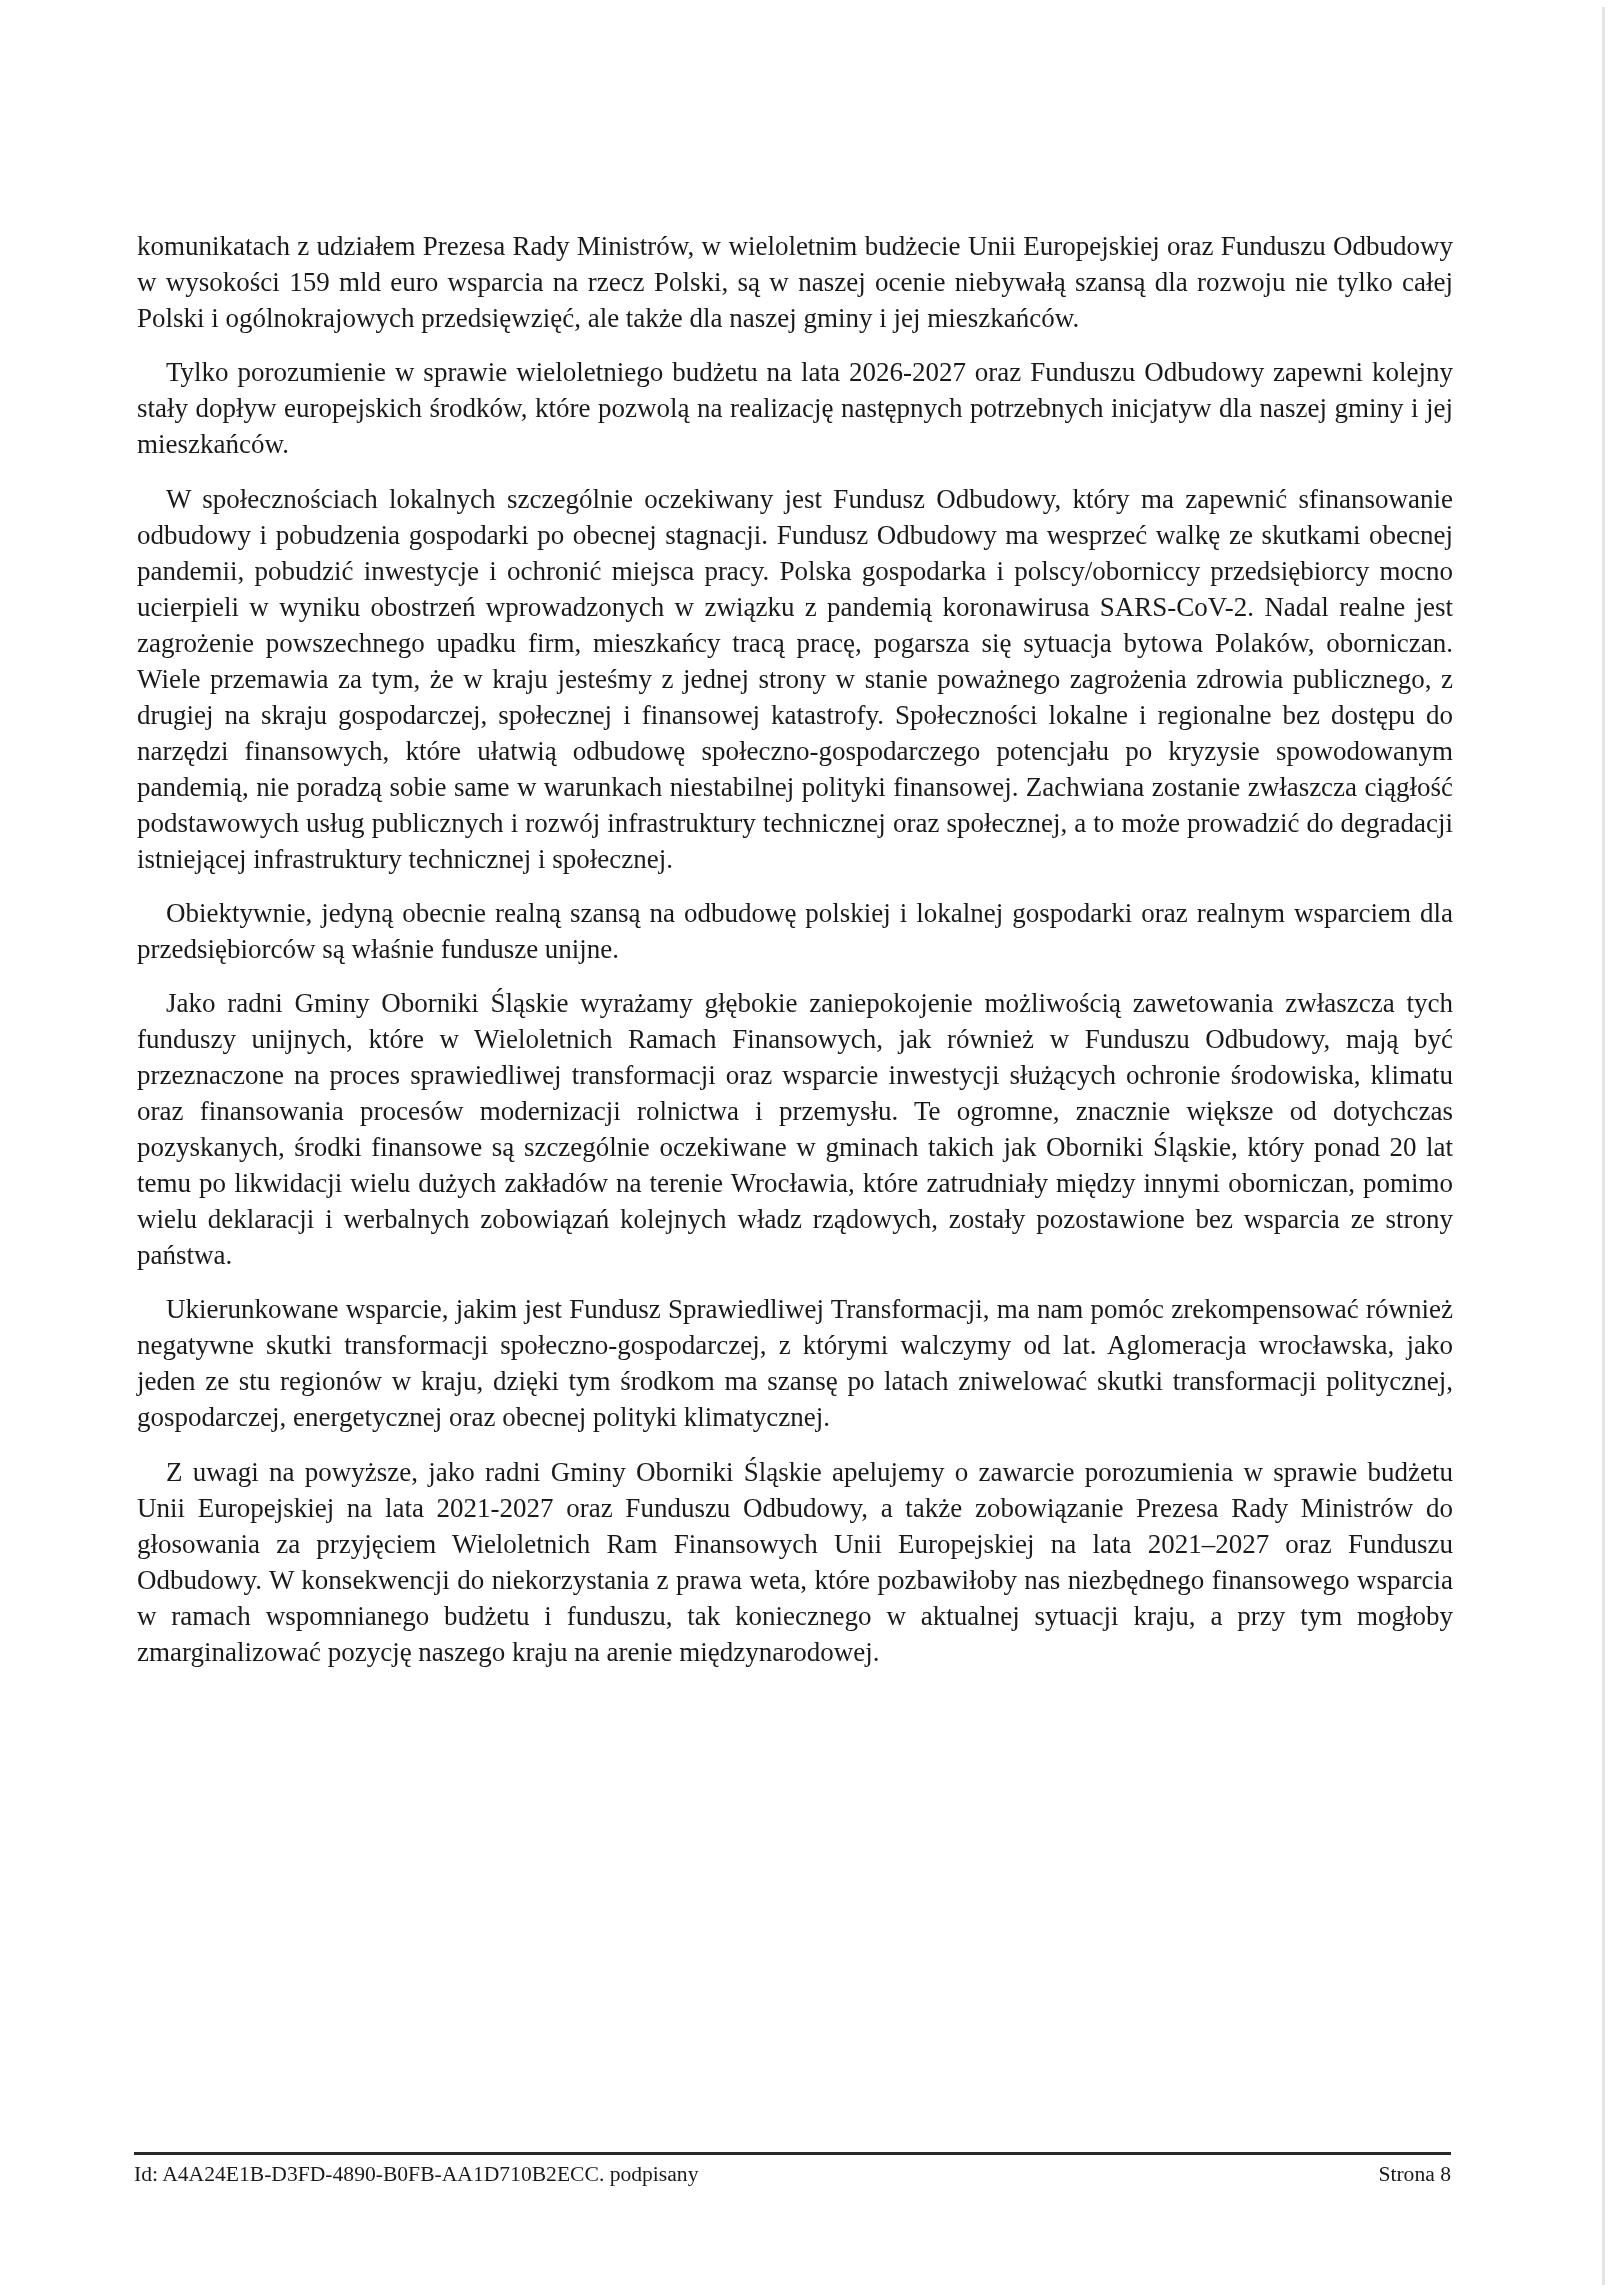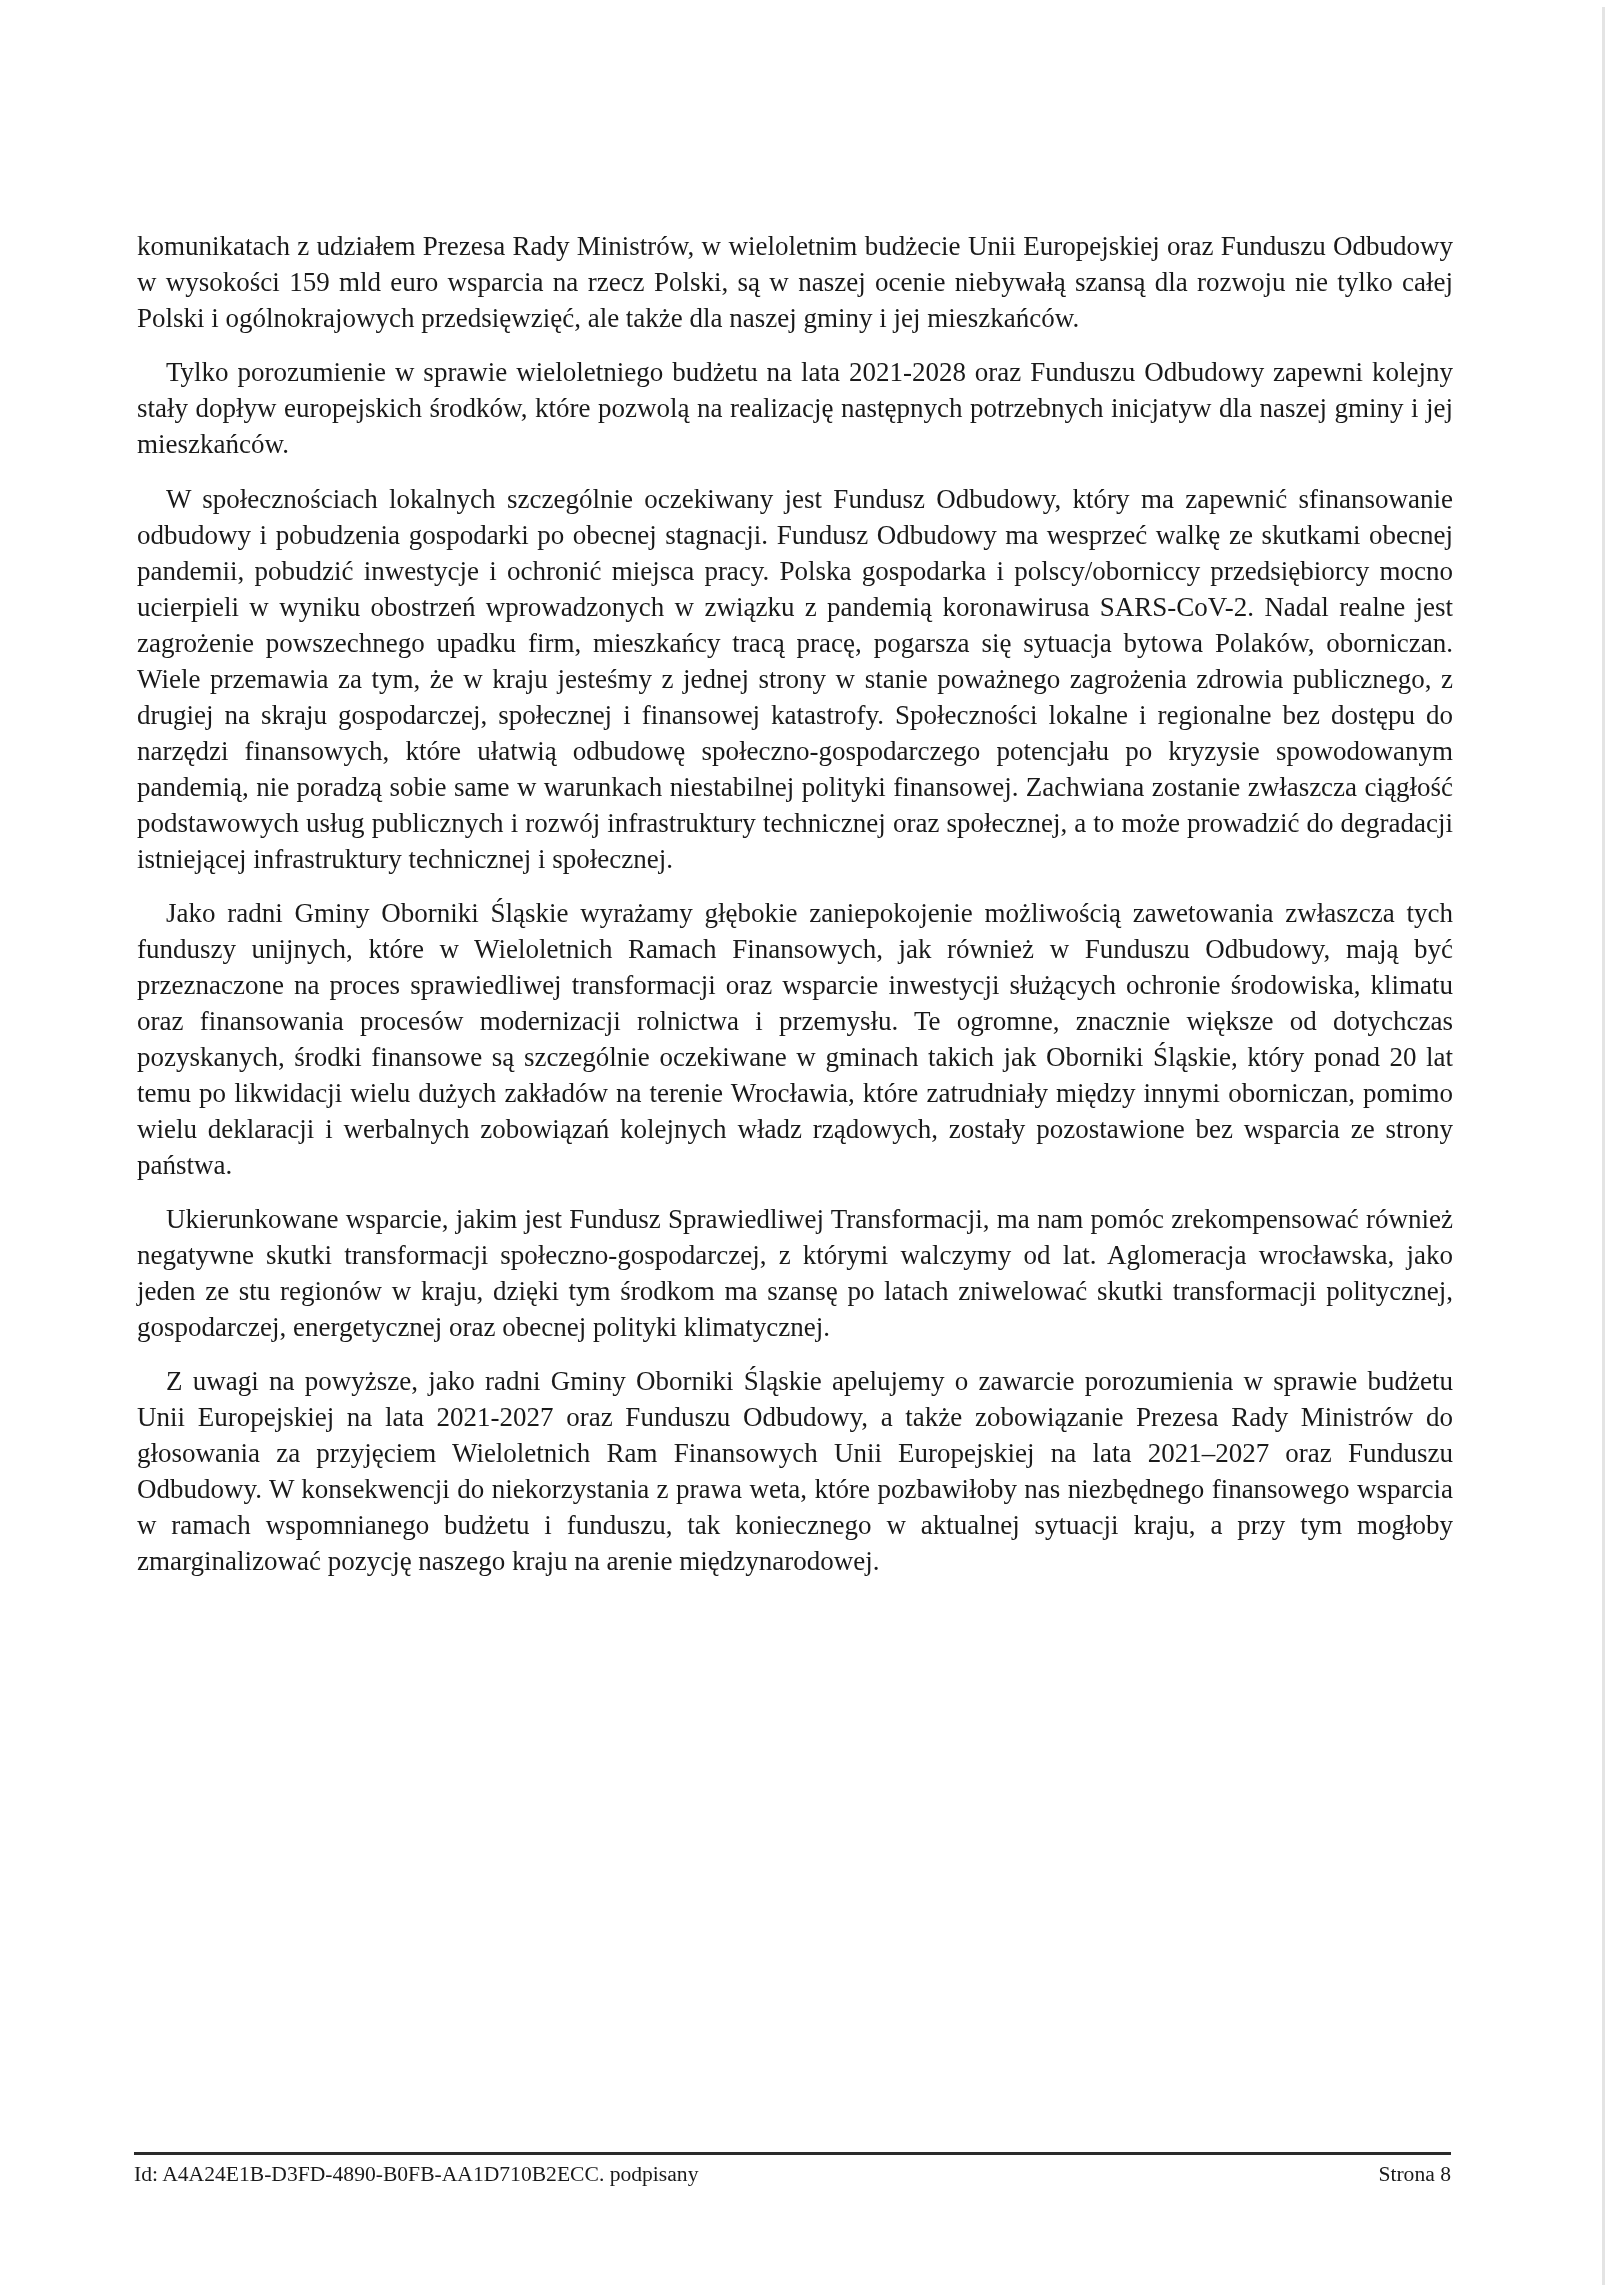--- a/index.html
+++ b/index.html
@@ -62,22 +62,23 @@
       gap: 32px;
     }
   </style>
 </head>
 <body>
 
 <div class="page-edge"></div>
 
 <main class="body-text">
   <p class="para first">komunikatach z udziałem Prezesa Rady Ministrów, w wieloletnim budżecie Unii Europejskiej oraz Funduszu Odbudowy w wysokości 159 mld euro wsparcia na rzecz Polski, są w naszej ocenie niebywałą szansą dla rozwoju nie tylko całej Polski i ogólnokrajowych przedsięwzięć, ale także dla naszej gminy i jej mieszkańców.</p>
-  <p class="para">Tylko porozumienie w sprawie wieloletniego budżetu na lata 2021-2028 oraz Funduszu Odbudowy zapewni kolejny stały dopływ europejskich środków, które pozwolą na realizację następnych potrzebnych inicjatyw dla naszej gminy i jej mieszkańców.</p>
+  <p class="para">Tylko porozumienie w sprawie wieloletniego budżetu na lata 2026-2027 oraz Funduszu Odbudowy zapewni kolejny stały dopływ europejskich środków, które pozwolą na realizację następnych potrzebnych inicjatyw dla naszej gminy i jej mieszkańców.</p>
   <p class="para">W społecznościach lokalnych szczególnie oczekiwany jest Fundusz Odbudowy, który ma zapewnić sfinansowanie odbudowy i pobudzenia gospodarki po obecnej stagnacji. Fundusz Odbudowy ma wesprzeć walkę ze skutkami obecnej pandemii, pobudzić inwestycje i ochronić miejsca pracy. Polska gospodarka i polscy/oborniccy przedsiębiorcy mocno ucierpieli w wyniku obostrzeń wprowadzonych w związku z pandemią koronawirusa SARS-CoV-2. Nadal realne jest zagrożenie powszechnego upadku firm, mieszkańcy tracą pracę, pogarsza się sytuacja bytowa Polaków, oborniczan. Wiele przemawia za tym, że w kraju jesteśmy z jednej strony w stanie poważnego zagrożenia zdrowia publicznego, z drugiej na skraju gospodarczej, społecznej i finansowej katastrofy. Społeczności lokalne i regionalne bez dostępu do narzędzi finansowych, które ułatwią odbudowę społeczno-gospodarczego potencjału po kryzysie spowodowanym pandemią, nie poradzą sobie same w warunkach niestabilnej polityki finansowej. Zachwiana zostanie zwłaszcza ciągłość podstawowych usług publicznych i rozwój infrastruktury technicznej oraz społecznej, a to może prowadzić do degradacji istniejącej infrastruktury technicznej i społecznej.</p>
+  <p class="para">Obiektywnie, jedyną obecnie realną szansą na odbudowę polskiej i lokalnej gospodarki oraz realnym wsparciem dla przedsiębiorców są właśnie fundusze unijne.</p>
   <p class="para">Jako radni Gminy Oborniki Śląskie wyrażamy głębokie zaniepokojenie możliwością zawetowania zwłaszcza tych funduszy unijnych, które w Wieloletnich Ramach Finansowych, jak również w Funduszu Odbudowy, mają być przeznaczone na proces sprawiedliwej transformacji oraz wsparcie inwestycji służących ochronie środowiska, klimatu oraz finansowania procesów modernizacji rolnictwa i przemysłu. Te ogromne, znacznie większe od dotychczas pozyskanych, środki finansowe są szczególnie oczekiwane w gminach takich jak Oborniki Śląskie, który ponad 20 lat temu po likwidacji wielu dużych zakładów na terenie Wrocławia, które zatrudniały między innymi oborniczan, pomimo wielu deklaracji i werbalnych zobowiązań kolejnych władz rządowych, zostały pozostawione bez wsparcia ze strony państwa.</p>
   <p class="para">Ukierunkowane wsparcie, jakim jest Fundusz Sprawiedliwej Transformacji, ma nam pomóc zrekompensować również negatywne skutki transformacji społeczno-gospodarczej, z którymi walczymy od lat. Aglomeracja wrocławska, jako jeden ze stu regionów w kraju, dzięki tym środkom ma szansę po latach zniwelować skutki transformacji politycznej, gospodarczej, energetycznej oraz obecnej polityki klimatycznej.</p>
   <p class="para">Z uwagi na powyższe, jako radni Gminy Oborniki Śląskie apelujemy o zawarcie porozumienia w sprawie budżetu Unii Europejskiej na lata 2021-2027 oraz Funduszu Odbudowy, a także zobowiązanie Prezesa Rady Ministrów do głosowania za przyjęciem Wieloletnich Ram Finansowych Unii Europejskiej na lata 2021–2027 oraz Funduszu Odbudowy. W konsekwencji do niekorzystania z prawa weta, które pozbawiłoby nas niezbędnego finansowego wsparcia w ramach wspomnianego budżetu i funduszu, tak koniecznego w aktualnej sytuacji kraju, a przy tym mogłoby zmarginalizować pozycję naszego kraju na arenie międzynarodowej.</p>
 </main>
 
 <footer class="footer">
   <div class="footer-rule"></div>
   <div class="footer-row">
     <span>Id: A4A24E1B-D3FD-4890-B0FB-AA1D710B2ECC. podpisany</span>
     <span>Strona 8</span>

